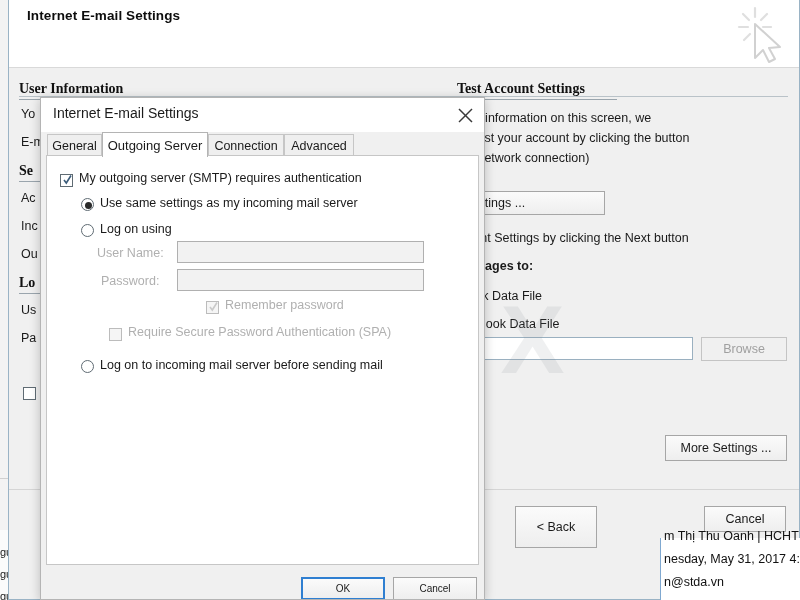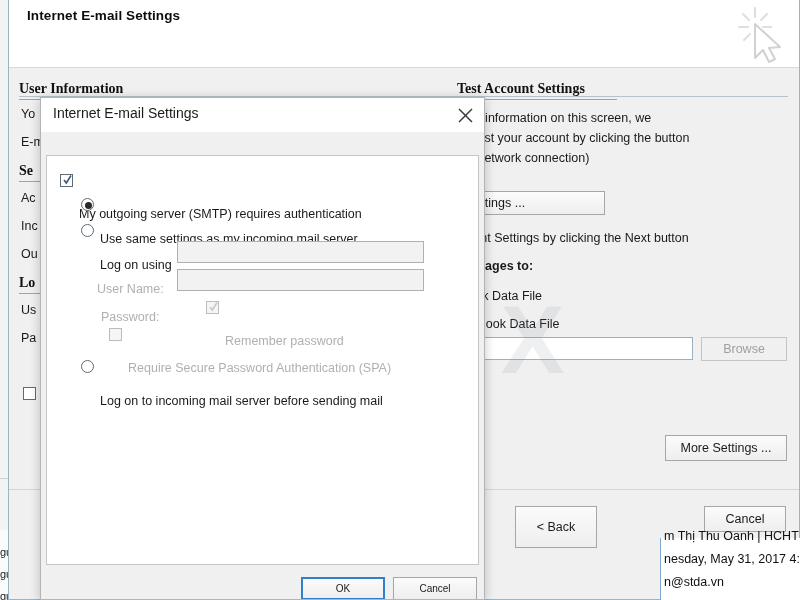--- a/index.html
+++ b/index.html
@@ -224,21 +224,21 @@
     border: 1px solid #5f6b73; background: #ffffff;
   }
   .chk-box.dis { border-color: #bcbcbc; background: #f5f5f5; }
   .chk-mark {
     position: absolute; left: 2px; top: -1px;
     width: 9px; height: 11px;
   }
 
   .opt-label {
     position: absolute;
-    font-size: 12.5px; color: #1a1a1a; white-space: nowrap; margin-top: 36px;
+    font-size: 12.5px; color: #1a1a1a; white-space: nowrap;
   }
   .opt-label.dis { color: #b0b0b0; }
 
   .inp {
     position: absolute;
     background: #f2f2f2;
     border: 1px solid #b0b0b0;
   }
 
   .modal-footer-btn {
@@ -356,20 +356,26 @@
     <div class="modal-title-bar">
       <div class="modal-title">Internet E-mail Settings</div>
       <div class="modal-close">
         <svg width="17" height="17" viewBox="0 0 17 17">
           <line x1="2" y1="2" x2="15" y2="15" stroke="#3a3a3a" stroke-width="1.5"></line>
           <line x1="15" y1="2" x2="2" y2="15" stroke="#3a3a3a" stroke-width="1.5"></line>
         </svg>
       </div>
     </div>
 
+    <div class="tabstrip">
+      <div class="tab" style="left:6px; width:55px;">General</div>
+      <div class="tab active" style="left:61px; width:106px;">Outgoing Server</div>
+      <div class="tab" style="left:167px; width:76px;">Connection</div>
+      <div class="tab" style="left:243px; width:70px;">Advanced</div>
+    </div>
 
     <div class="tabpanel">
 
       <div class="chk-box" style="left:13px; top:18px">
         <svg class="chk-mark" viewBox="0 0 9 11">
           <polyline points="1,6 3.3,9 8,1.5" fill="none" stroke="#3b5c7a" stroke-width="1.6"></polyline>
         </svg>
       </div>
       <div class="opt-label" style="left:32px; top:15px">My outgoing server (SMTP) requires authentication</div>
 

